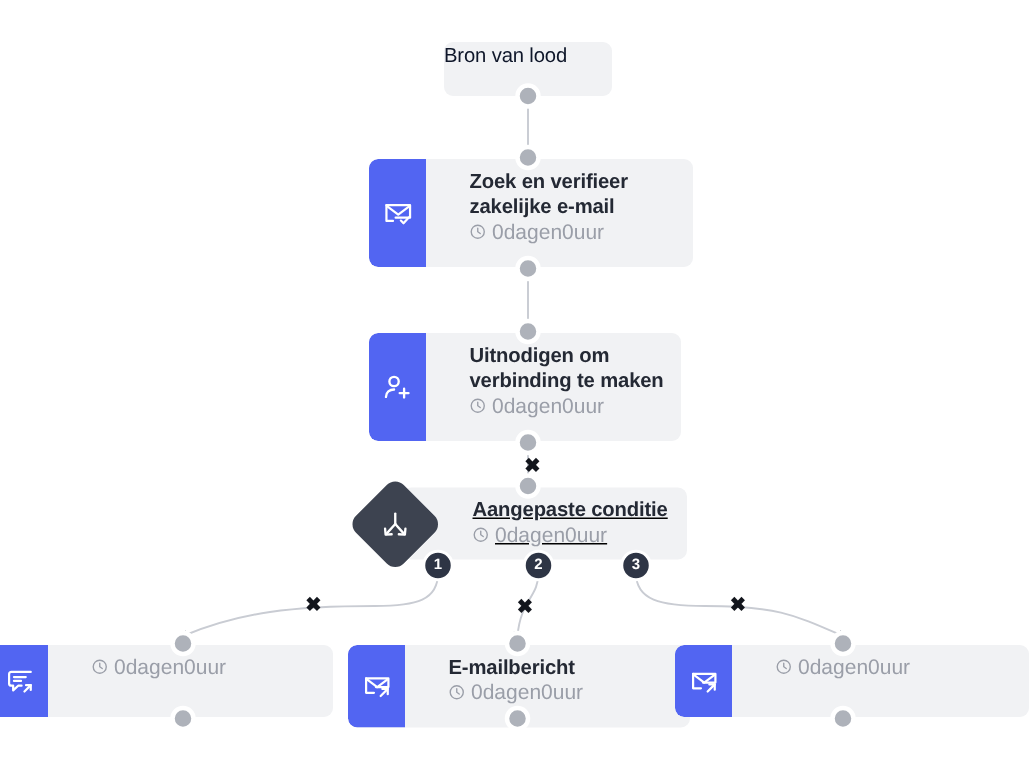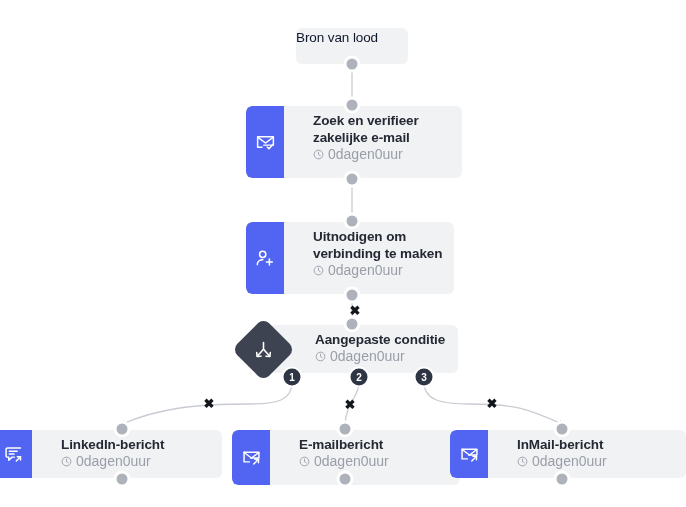--- a/index.html
+++ b/index.html
@@ -223,21 +223,21 @@
         <svg width="11" height="11" viewBox="0 0 24 24" fill="none" stroke="#9a9ea8" stroke-width="2">
           <circle cx="12" cy="12" r="9.5"></circle>
           <path d="M12 6.8V12l3.6 2.6" stroke-linecap="round"></path>
         </svg>
         <span class="node-meta-text">0dagen0uur</span>
       </div>
     </div>
   </div>
 
   <div class="node plain" style="left:268px; top:325px; width:190px; height:48px;">
-    <div class="node-body" style="height:100%; padding-left:30px;">
+    <div class="node-body" style="height:100%; padding-left:30px;text-decoration:underline;">
       <div class="node-title">Aangepaste conditie</div>
       <div class="node-meta">
         <svg width="11" height="11" viewBox="0 0 24 24" fill="none" stroke="#9a9ea8" stroke-width="2">
           <circle cx="12" cy="12" r="9.5"></circle>
           <path d="M12 6.8V12l3.6 2.6" stroke-linecap="round"></path>
         </svg>
         <span class="node-meta-text">0dagen0uur</span>
       </div>
     </div>
   </div>
@@ -258,21 +258,20 @@
   <div class="node" style="left:-6px; top:430px; width:228px; height:48px;">
     <div class="node-icon">
       <svg width="21" height="21" viewBox="0 0 24 24" fill="none" stroke="#ffffff" stroke-width="1.7" stroke-linecap="round" stroke-linejoin="round">
         <path d="M20 4.5H5.2A1.7 1.7 0 0 0 3.5 6.2v7.1a1.7 1.7 0 0 0 1.7 1.7h1.4v3.6l3.8-3.6H13"></path>
         <path d="M7.2 8.4h9M7.2 11.4h5.4"></path>
         <path d="M15.2 19.4 20 14.6"></path>
         <path d="M16.4 14.6H20v3.6"></path>
       </svg>
     </div>
     <div class="node-body">
-      <div class="node-title">LinkedIn-bericht</div>
       <div class="node-meta">
         <svg width="11" height="11" viewBox="0 0 24 24" fill="none" stroke="#9a9ea8" stroke-width="2">
           <circle cx="12" cy="12" r="9.5"></circle>
           <path d="M12 6.8V12l3.6 2.6" stroke-linecap="round"></path>
         </svg>
         <span class="node-meta-text">0dagen0uur</span>
       </div>
     </div>
   </div>
 
@@ -302,21 +301,20 @@
     <div class="node-icon">
       <svg width="21" height="21" viewBox="0 0 24 24" fill="none" stroke="#ffffff" stroke-width="1.7" stroke-linecap="round" stroke-linejoin="round">
         <path d="M3.5 6h17v6.6H11"></path>
         <path d="M3.5 6v11h6"></path>
         <path d="M3.9 6.6 12 12.6l8.1-6"></path>
         <path d="M14.6 19.4 20 14"></path>
         <path d="M15.9 14H20v4.1"></path>
       </svg>
     </div>
     <div class="node-body">
-      <div class="node-title">InMail-bericht</div>
       <div class="node-meta">
         <svg width="11" height="11" viewBox="0 0 24 24" fill="none" stroke="#9a9ea8" stroke-width="2">
           <circle cx="12" cy="12" r="9.5"></circle>
           <path d="M12 6.8V12l3.6 2.6" stroke-linecap="round"></path>
         </svg>
         <span class="node-meta-text">0dagen0uur</span>
       </div>
     </div>
   </div>
 

